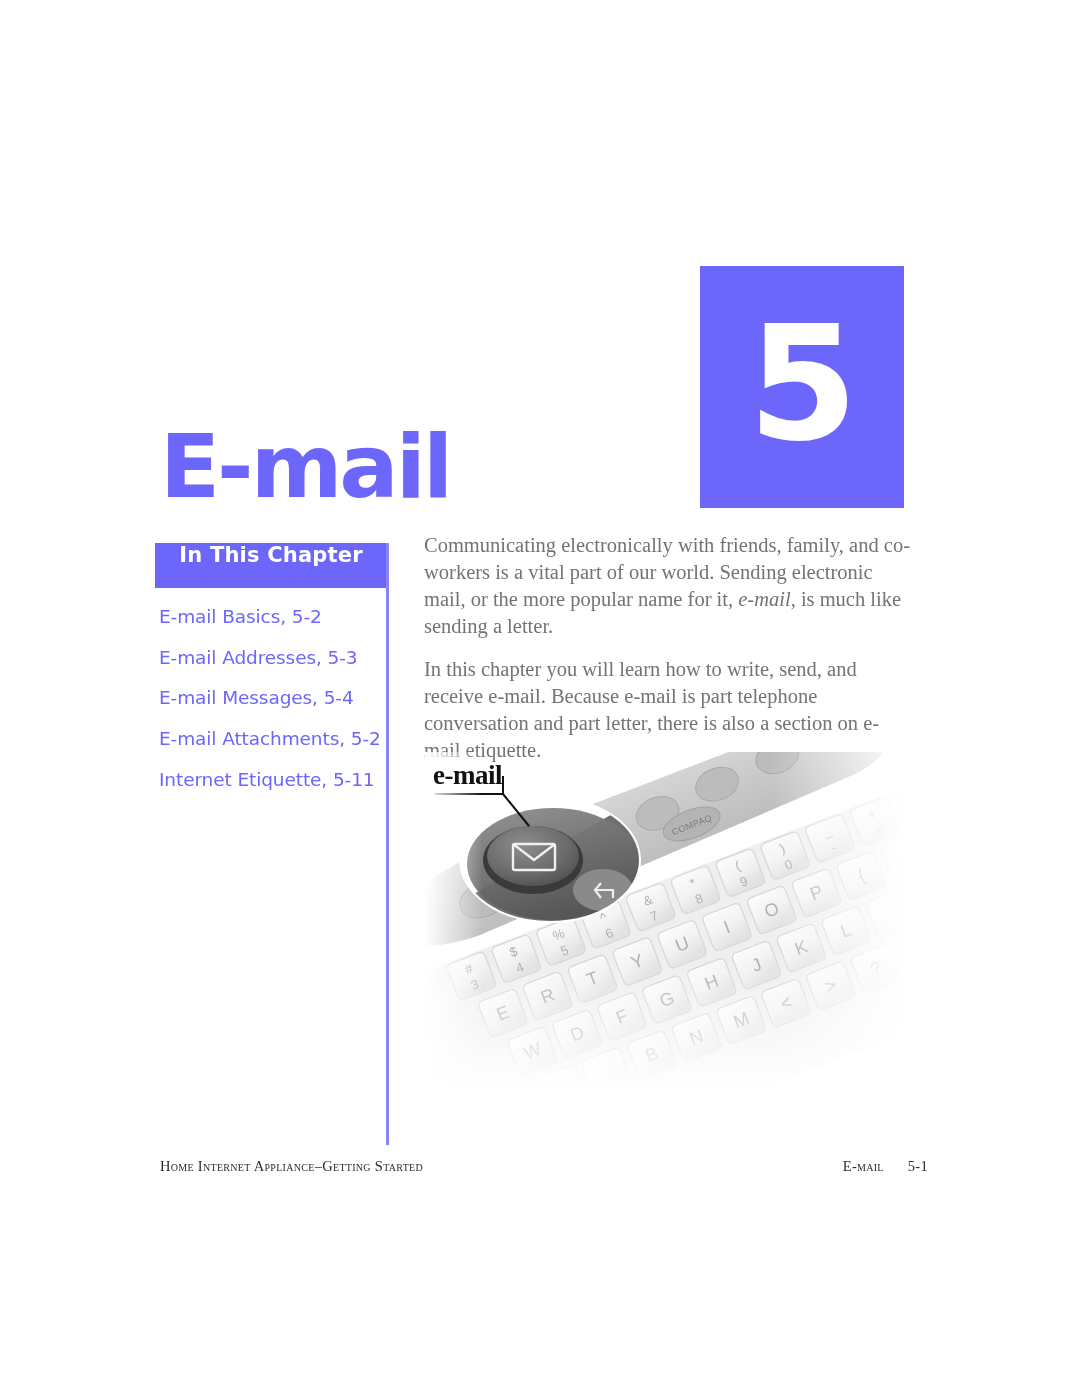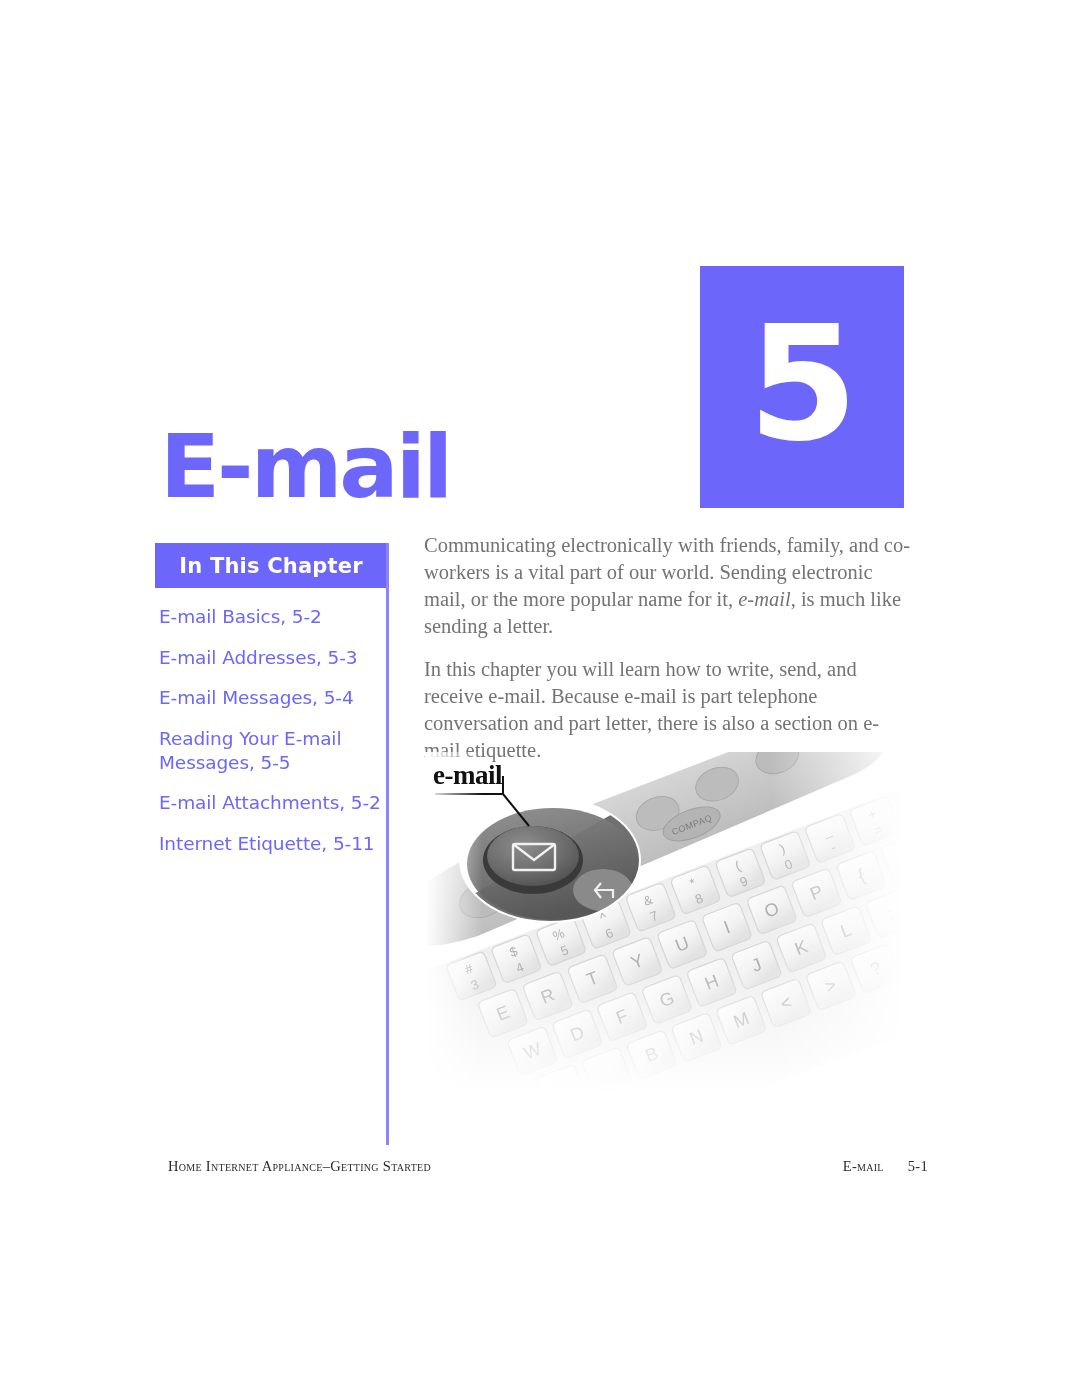--- a/index.html
+++ b/index.html
@@ -65,21 +65,20 @@
     position: absolute;
     left: 155px;
     top: 543px;
     width: 234px;
   }
   #in-this-chapter-header {
     width: 232px;
     height: 45px;
     background: #6d66fb;
     display: flex;
-    align-items: center;
     justify-content: center;
     box-sizing: border-box;
   }
   #in-this-chapter-header .label {
     color: #ffffff;
     font-family: "DejaVu Sans", sans-serif;
     font-weight: bold;
     font-size: 21px;
     letter-spacing: 0.2px;
   }
@@ -163,21 +162,21 @@
   .footer-text {
     position: absolute;
     top: 0;
     color: #2b2b2b;
     font-family: "Liberation Serif", serif;
     font-size: 14.5px;
     font-variant: small-caps;
     letter-spacing: 0.3px;
     white-space: nowrap;
   }
-  #footer-left { left: 16px; }
+  #footer-left { left: 8px; }
   #footer-right { right: 0; }
   #footer-right .pg {
     font-variant: normal;
     margin-left: 24px;
   }
 </style>
 </head>
 <body>
 
 <div class="page">
@@ -189,21 +188,20 @@
   <div id="chapter-title">E-mail</div>
 
   <div id="in-this-chapter-panel">
     <div id="in-this-chapter-header">
       <span class="label">In This Chapter</span>
     </div>
     <ul id="chapter-toc">
       <li>E-mail Basics, 5-2</li>
       <li>E-mail Addresses, 5-3</li>
       <li>E-mail Messages, 5-4</li>
-      <li>Reading Your E-mail Messages, 5-5</li>
       <li>E-mail Attachments, 5-2</li>
       <li>Internet Etiquette, 5-11</li>
     </ul>
   </div>
   <div id="chapter-rule"></div>
 
   <div id="intro-copy">
     <p><span>Communicating electronically with friends, family, and co-workers is a vital part of our world. Sending electronic mail, or the more popular name for it, </span><span class="it">e-mail</span><span>, is much like sending a letter.</span></p>
     <p>In this chapter you will learn how to write, send, and receive e-mail. Because e-mail is part telephone conversation and part letter, there is also a section on e-mail etiquette.</p>
   </div>

